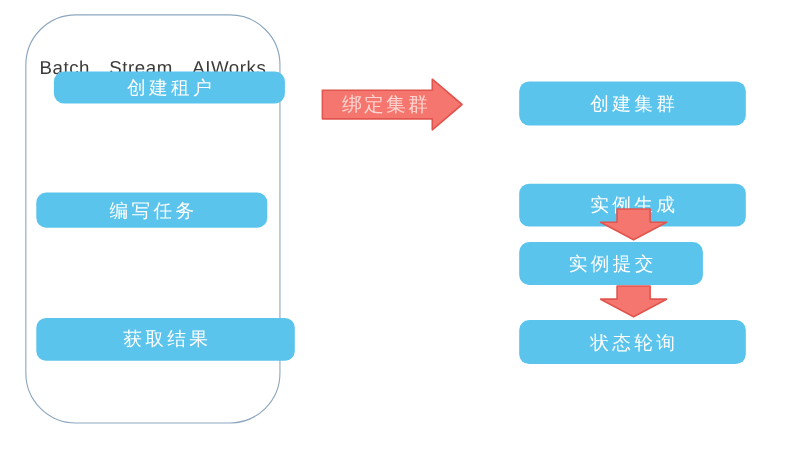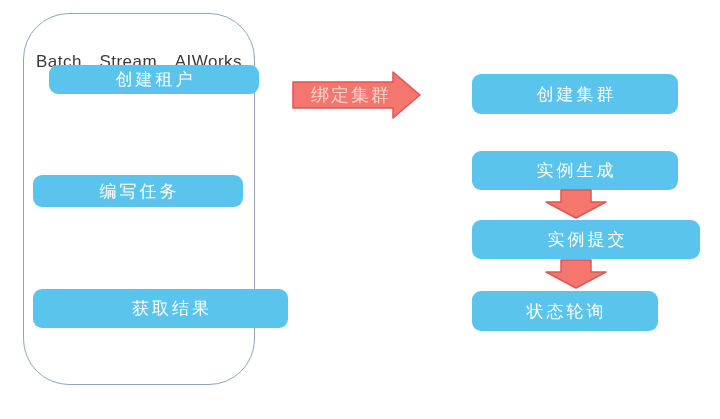--- a/index.html
+++ b/index.html
@@ -49,34 +49,34 @@
 
   <div class="panel panel-left">
     <div class="panel-title" style="top:36px;">Batch、Stream、AIWorks</div>
   </div>
   <div class="step-box" style="left:33px;top:65px;width:210px;height:29px;margin-left:16px;">
     <span>创建租户</span>
   </div>
   <div class="step-box" style="left:33px;top:175px;width:210px;height:32px;">
     <span>编写任务</span>
   </div>
-  <div class="step-box" style="left:33px;top:289px;width:235px;height:39px;padding-left:20px;">
+  <div class="step-box" style="left:33px;top:289px;width:235px;height:39px;">
     <span>获取结果</span>
   </div>
 
   <div class="step-box" style="left:472px;top:74px;width:206px;height:40px;">
     <span>创建集群</span>
   </div>
-  <div class="step-box" style="left:472px;top:151px;width:206px;height:39px;">
+  <div class="step-box" style="left:472px;top:167px;width:206px;height:39px;">
     <span>实例生成</span>
   </div>
-  <div class="step-box" style="left:472px;top:220px;width:228px;height:39px;">
+  <div class="step-box" style="left:472px;top:220px;width:167px;height:39px;">
     <span>实例提交</span>
   </div>
-  <div class="step-box" style="left:472px;top:291px;width:186px;height:40px;">
+  <div class="step-box" style="left:472px;top:291px;width:206px;height:40px;">
     <span>状态轮询</span>
   </div>
 
   <div class="flow-arrow" style="left:292px;top:71px;">
     <svg width="130" height="48" viewBox="0 0 130 48">
       <polygon points="1,11 101,11 101,1 128,24 101,47 101,37 1,37" style="fill:var(--arrow-red);stroke:var(--arrow-border);stroke-width:1.5;stroke-linejoin:round;"></polygon>
     </svg>
     <span class="arrow-label">绑定集群</span>
   </div>
 

